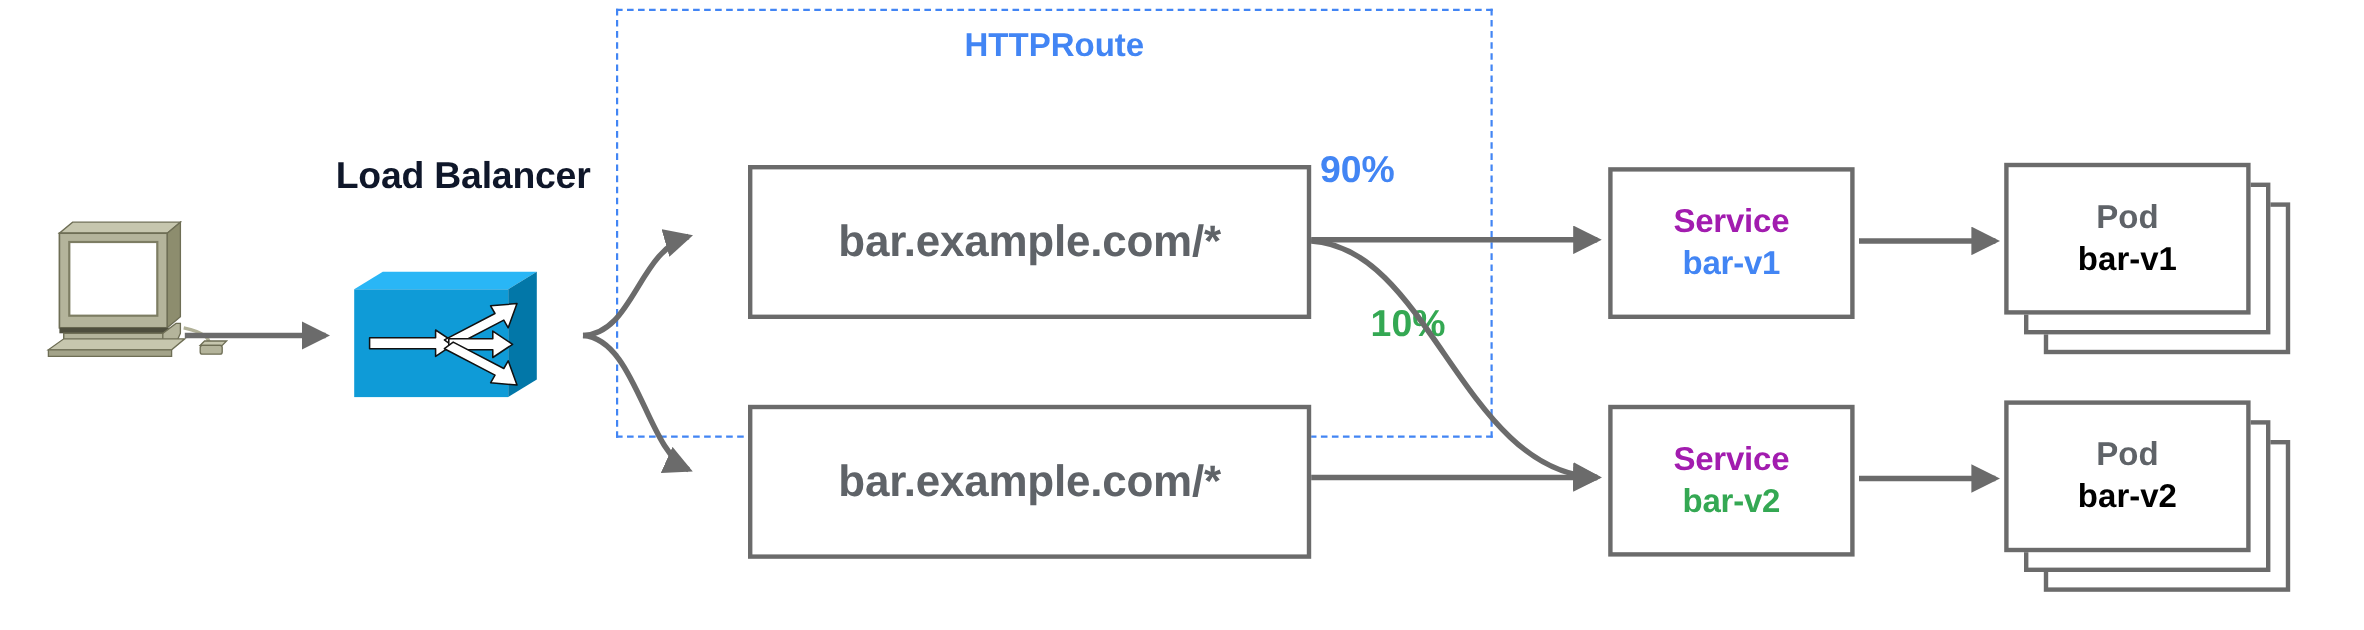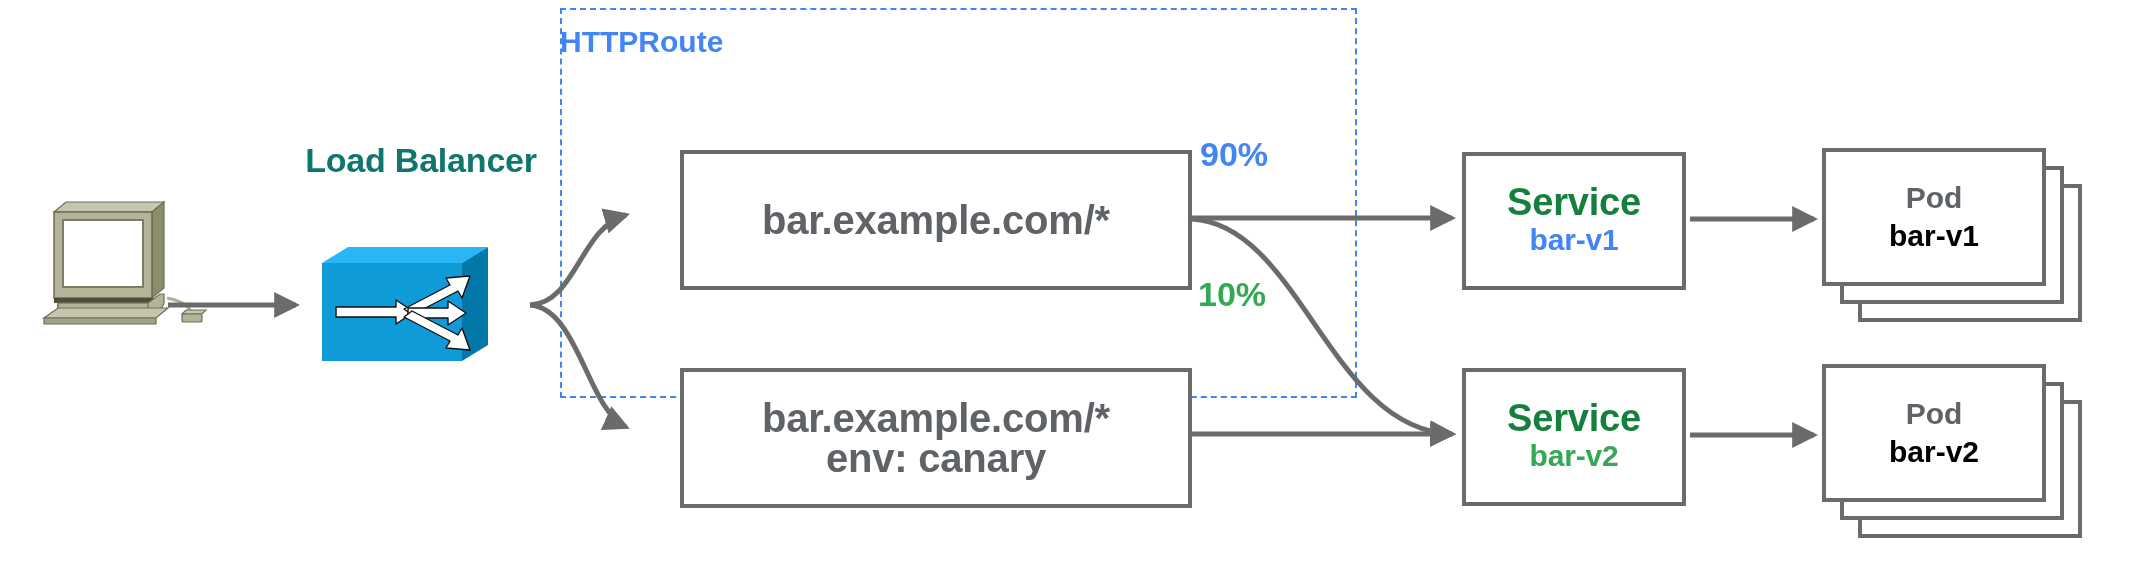--- a/index.html
+++ b/index.html
@@ -14,26 +14,26 @@
     position: relative;
     width: 2149px;
     height: 573px;
     background: #ffffff;
     overflow: hidden;
   }
   .abs { position: absolute; }
 
   
   .lbl-gray {
-    color: #0f766e;
+    color: #0f172a;
     font-weight: bold;
     letter-spacing: -0.2px;
   }
   .lbl-blue { color: #4285f4; font-weight: bold; }
-  .lbl-green { color: #34a853; font-weight: bold; }
+  .lbl-green { color: #34a853; font-weight: bold; margin-left: 48px; }
 
   
   #lb-caption {
     left: 196px;
     top: 140px;
     width: 450px;
     text-align: center;
     font-size: 34px;
     line-height: 40px;
   }
@@ -44,39 +44,40 @@
     top: 8px;
     width: 797px;
     height: 390px;
     border: 2px dashed #4285f4;
     box-sizing: border-box;
   }
   #httproute-title {
     left: 560px;
     top: 20px;
     width: 797px;
+    text-align: center;
     font-size: 30px;
     line-height: 44px;
   }
 
   
   .node {
     box-sizing: border-box;
     border: 4px solid #6b6b6b;
     background: #ffffff;
     display: flex;
     flex-direction: column;
     align-items: center;
     justify-content: center;
     text-align: center;
   }
   .node .line1 {
-    color: #15803d;
-    font-weight: bold;
-    font-size: 38px;
+    color: #a21caf;
+    font-weight: bold;
+    font-size: 30px;
     line-height: 38px;
     letter-spacing: -0.2px;
   }
   .node .line2 {
     font-weight: bold;
     font-size: 30px;
     line-height: 38px;
     letter-spacing: -0.2px;
   }
   .node .line2.blue { color: #4285f4; }
@@ -191,21 +192,20 @@
   <div class="abs lbl-blue" id="httproute-title">
     <div>HTTPRoute</div>
   </div>
 
   <div class="abs node" id="match-1">
     <div class="line1">bar.example.com/*</div>
   </div>
 
   <div class="abs node" id="match-2">
     <div class="line1">bar.example.com/*</div>
-    <div class="line2">env: canary</div>
   </div>
 
   <div class="abs lbl-blue" id="pct-90">90%</div>
   <div class="abs lbl-green" id="pct-10">10%</div>
 
   <div class="abs node" id="svc-1">
     <div class="line1">Service</div>
     <div class="line2 blue">bar-v1</div>
   </div>
   <div class="abs node" id="svc-2">

